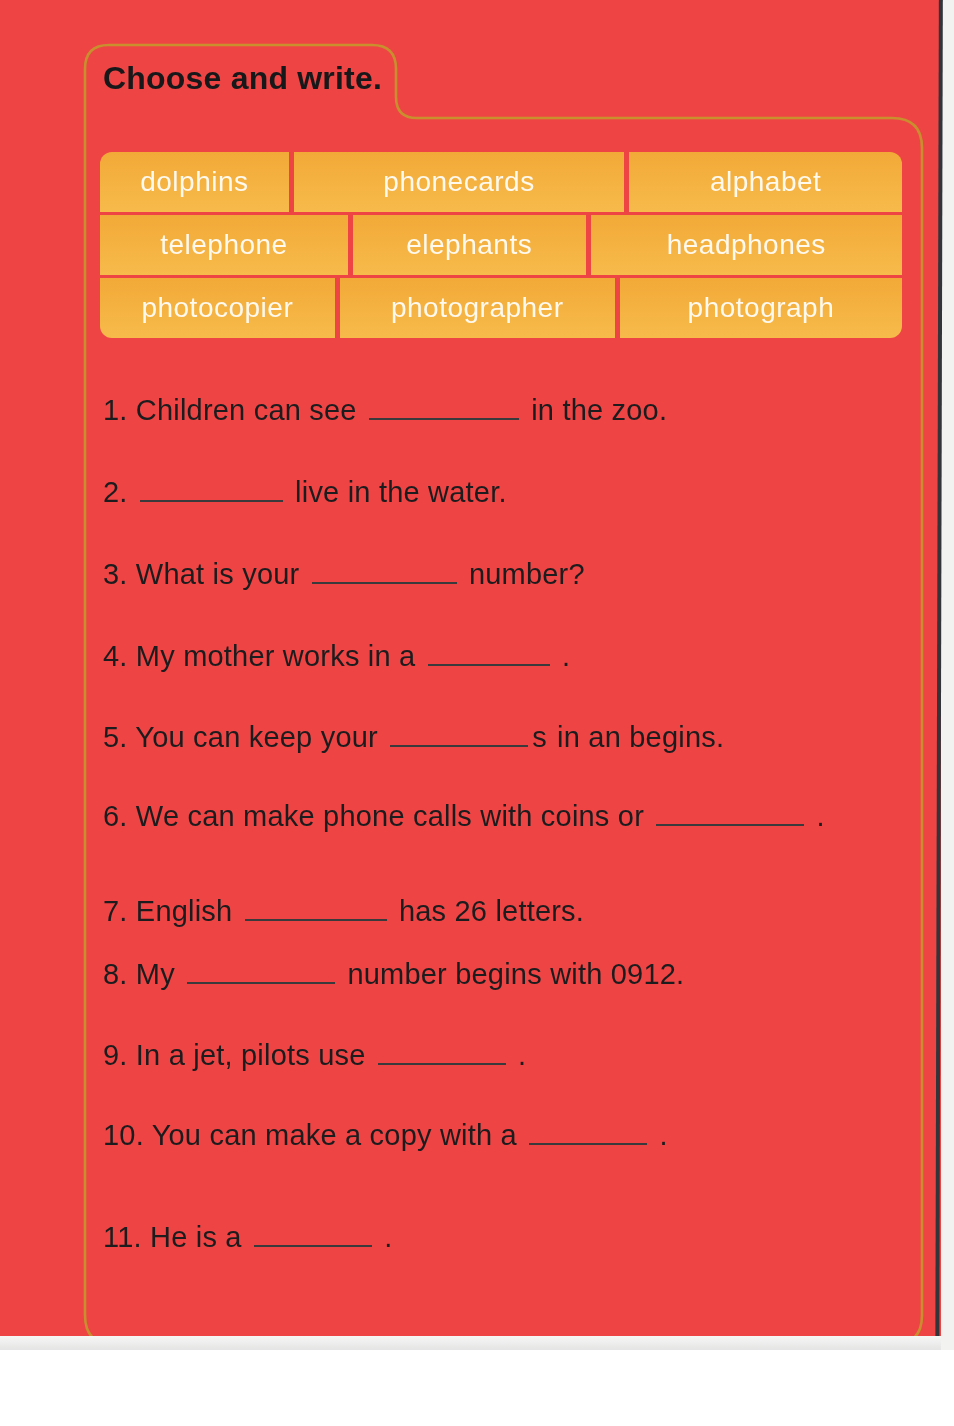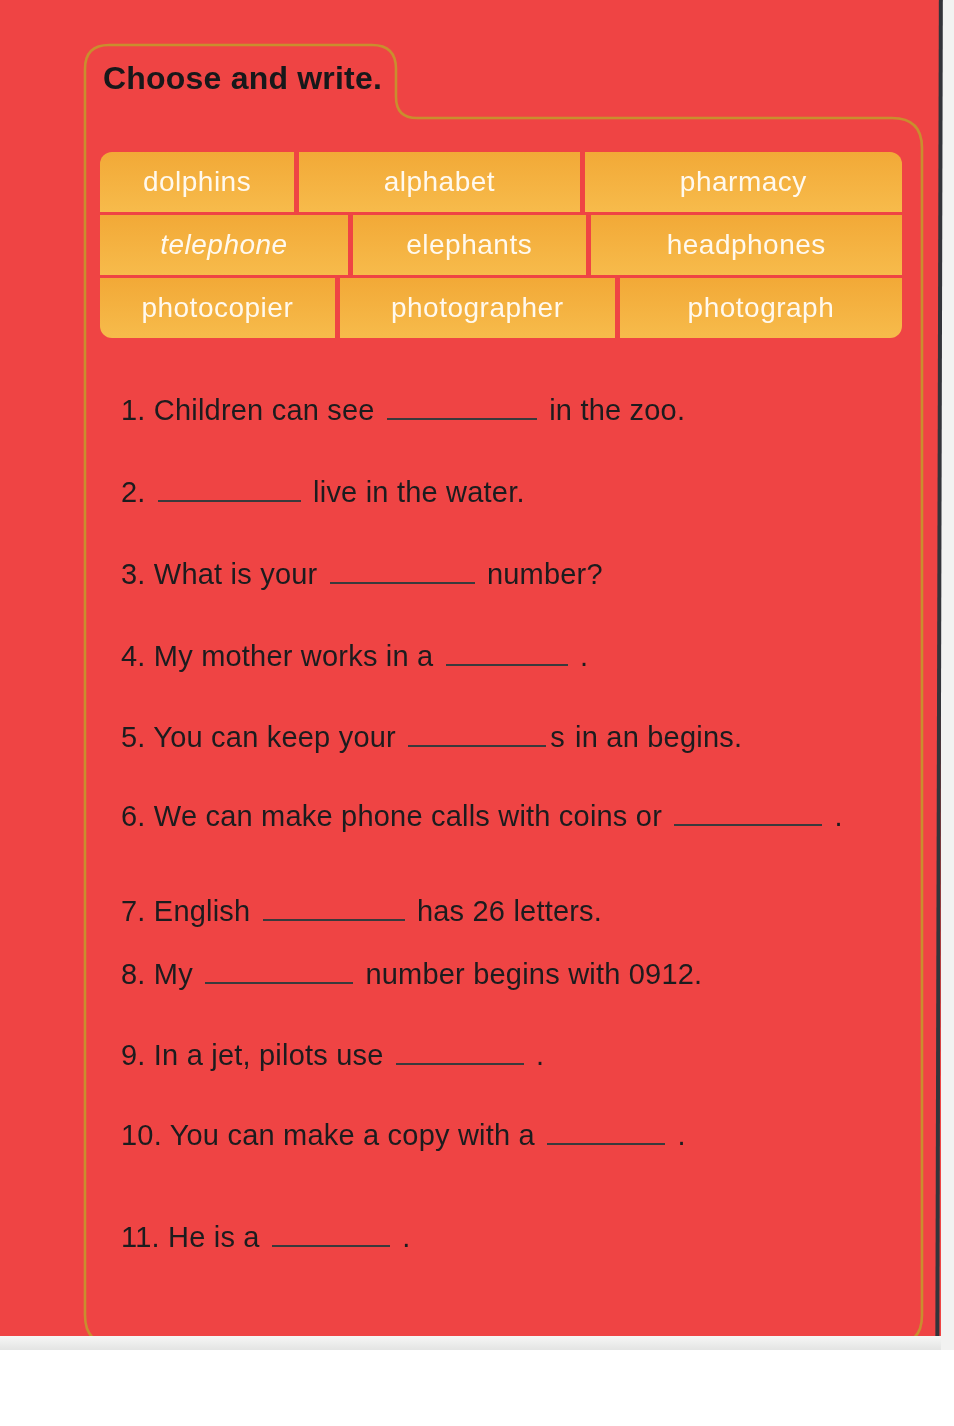--- a/index.html
+++ b/index.html
@@ -38,21 +38,21 @@
     border-radius:12px;overflow:hidden;
   }
   .wb-row{display:flex;gap:5px;flex:1;}
   .wb-cell{
     display:flex;align-items:center;justify-content:center;
     background:linear-gradient(180deg,#f2a937,#f7bb4b);
     color:#fff9ee;font-size:28px;letter-spacing:0.5px;
   }
   
   .q{
-    position:absolute;left:121px;
+    position:absolute;left:103px;
     font-size:29px;color:#1c1c1e;white-space:nowrap;
     letter-spacing:0.2px;
   }
   .blank{
     display:inline-block;height:0.95em;
     border-bottom:2.5px solid #3a3a3c;
     margin:0 4px;vertical-align:baseline;
   }
   .sfx{margin-right:2px;}
   
@@ -80,25 +80,25 @@
              Q 922 1345 892 1345
              L 115 1345
              Q 85 1345 85 1315 Z" fill="none" stroke="#c98e2e" stroke-width="2.6" stroke-linecap="round"></path>
   </svg>
 
   <div id="title">Choose and write.</div>
 
   <div id="word-bank">
       <div class="wb-row">
         <div class="wb-cell" style="flex-grow: 137; flex-basis: 0px;">dolphins</div>
+        <div class="wb-cell" style="flex-grow: 240; flex-basis: 0px;">phonecards</div>
         <div class="wb-cell" style="flex-grow: 198; flex-basis: 0px;">alphabet</div>
-        <div class="wb-cell" style="flex-grow: 224; flex-basis: 0px;">pharmacy</div>
       </div>
       <div class="wb-row">
-        <div class="wb-cell" style="flex-grow: 195; flex-basis: 0px; font-style: italic;">telephone</div>
+        <div class="wb-cell" style="flex-grow: 195; flex-basis: 0px;">telephone</div>
         <div class="wb-cell" style="flex-grow: 183; flex-basis: 0px;">elephants</div>
         <div class="wb-cell" style="flex-grow: 245; flex-basis: 0px;">headphones</div>
       </div>
       <div class="wb-row">
         <div class="wb-cell" style="flex-grow: 237; flex-basis: 0px;">photocopier</div>
         <div class="wb-cell" style="flex-grow: 278; flex-basis: 0px;">photographer</div>
         <div class="wb-cell" style="flex-grow: 285; flex-basis: 0px;">photograph</div>
       </div>
     </div>
 

